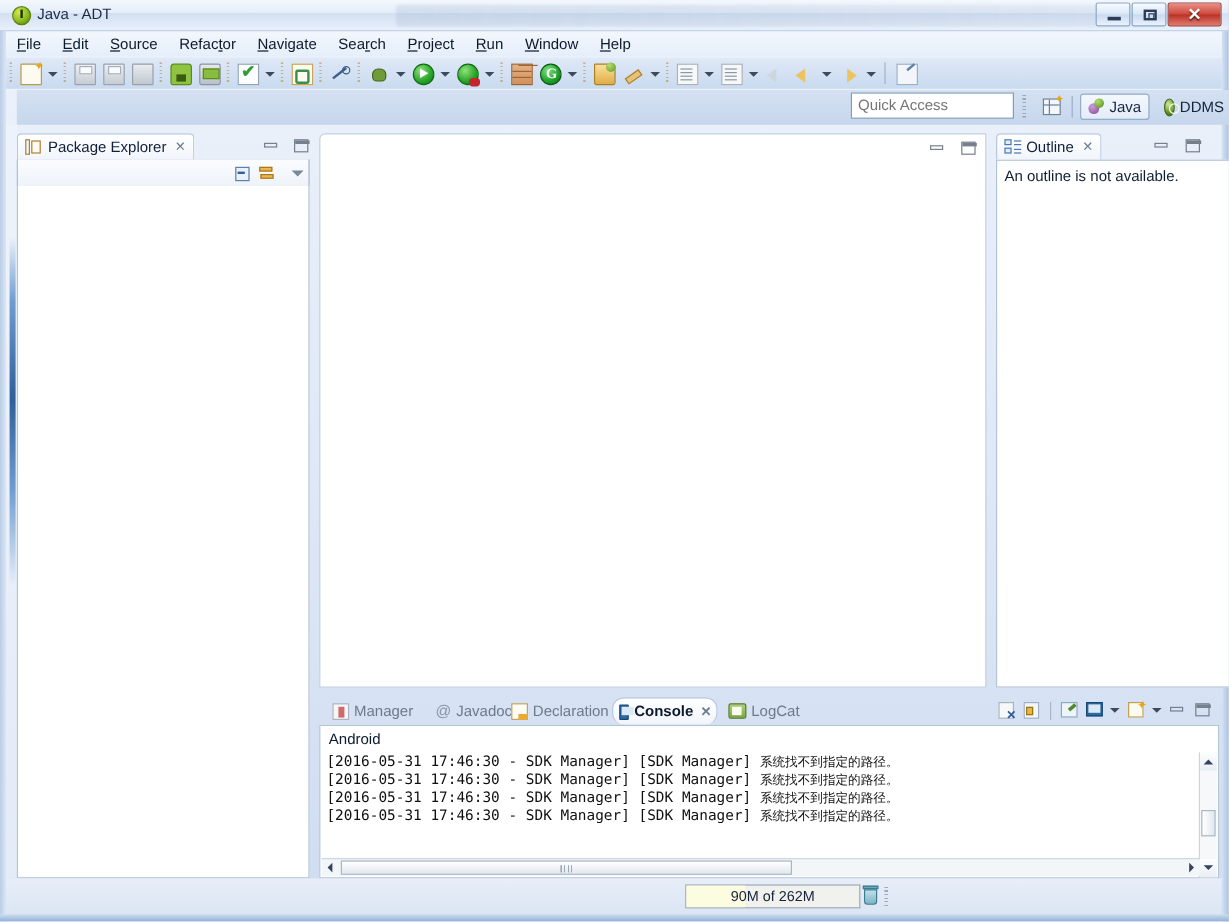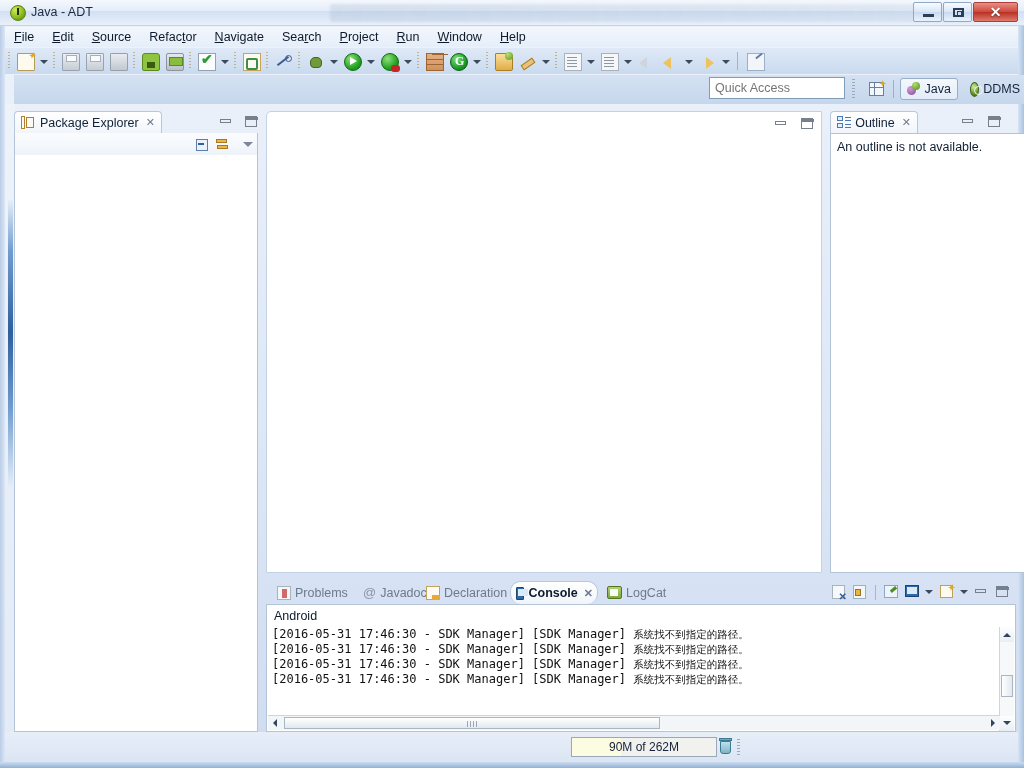--- a/index.html
+++ b/index.html
@@ -644,21 +644,21 @@
         <span class="max-glyph"></span>
       </div>
     </div>
   </div>
 
   <div id="console-panel">
 
     <div id="console-tabbar">
       <div class="bottom-tab" style="left:6px;">
         <span class="ic-problems"></span>
-        <span>Problems</span>
+        <span>Manager</span>
       </div>
       <div class="bottom-tab" style="left:92px;">
         <span class="ic-at">@</span>
         <span>Javadoc</span>
       </div>
       <div class="bottom-tab" style="left:155px;">
         <span class="ic-decl"></span>
         <span>Declaration</span>
       </div>
       <div class="bottom-tab active" style="left:244px; width:88px;border-radius:10px;">

